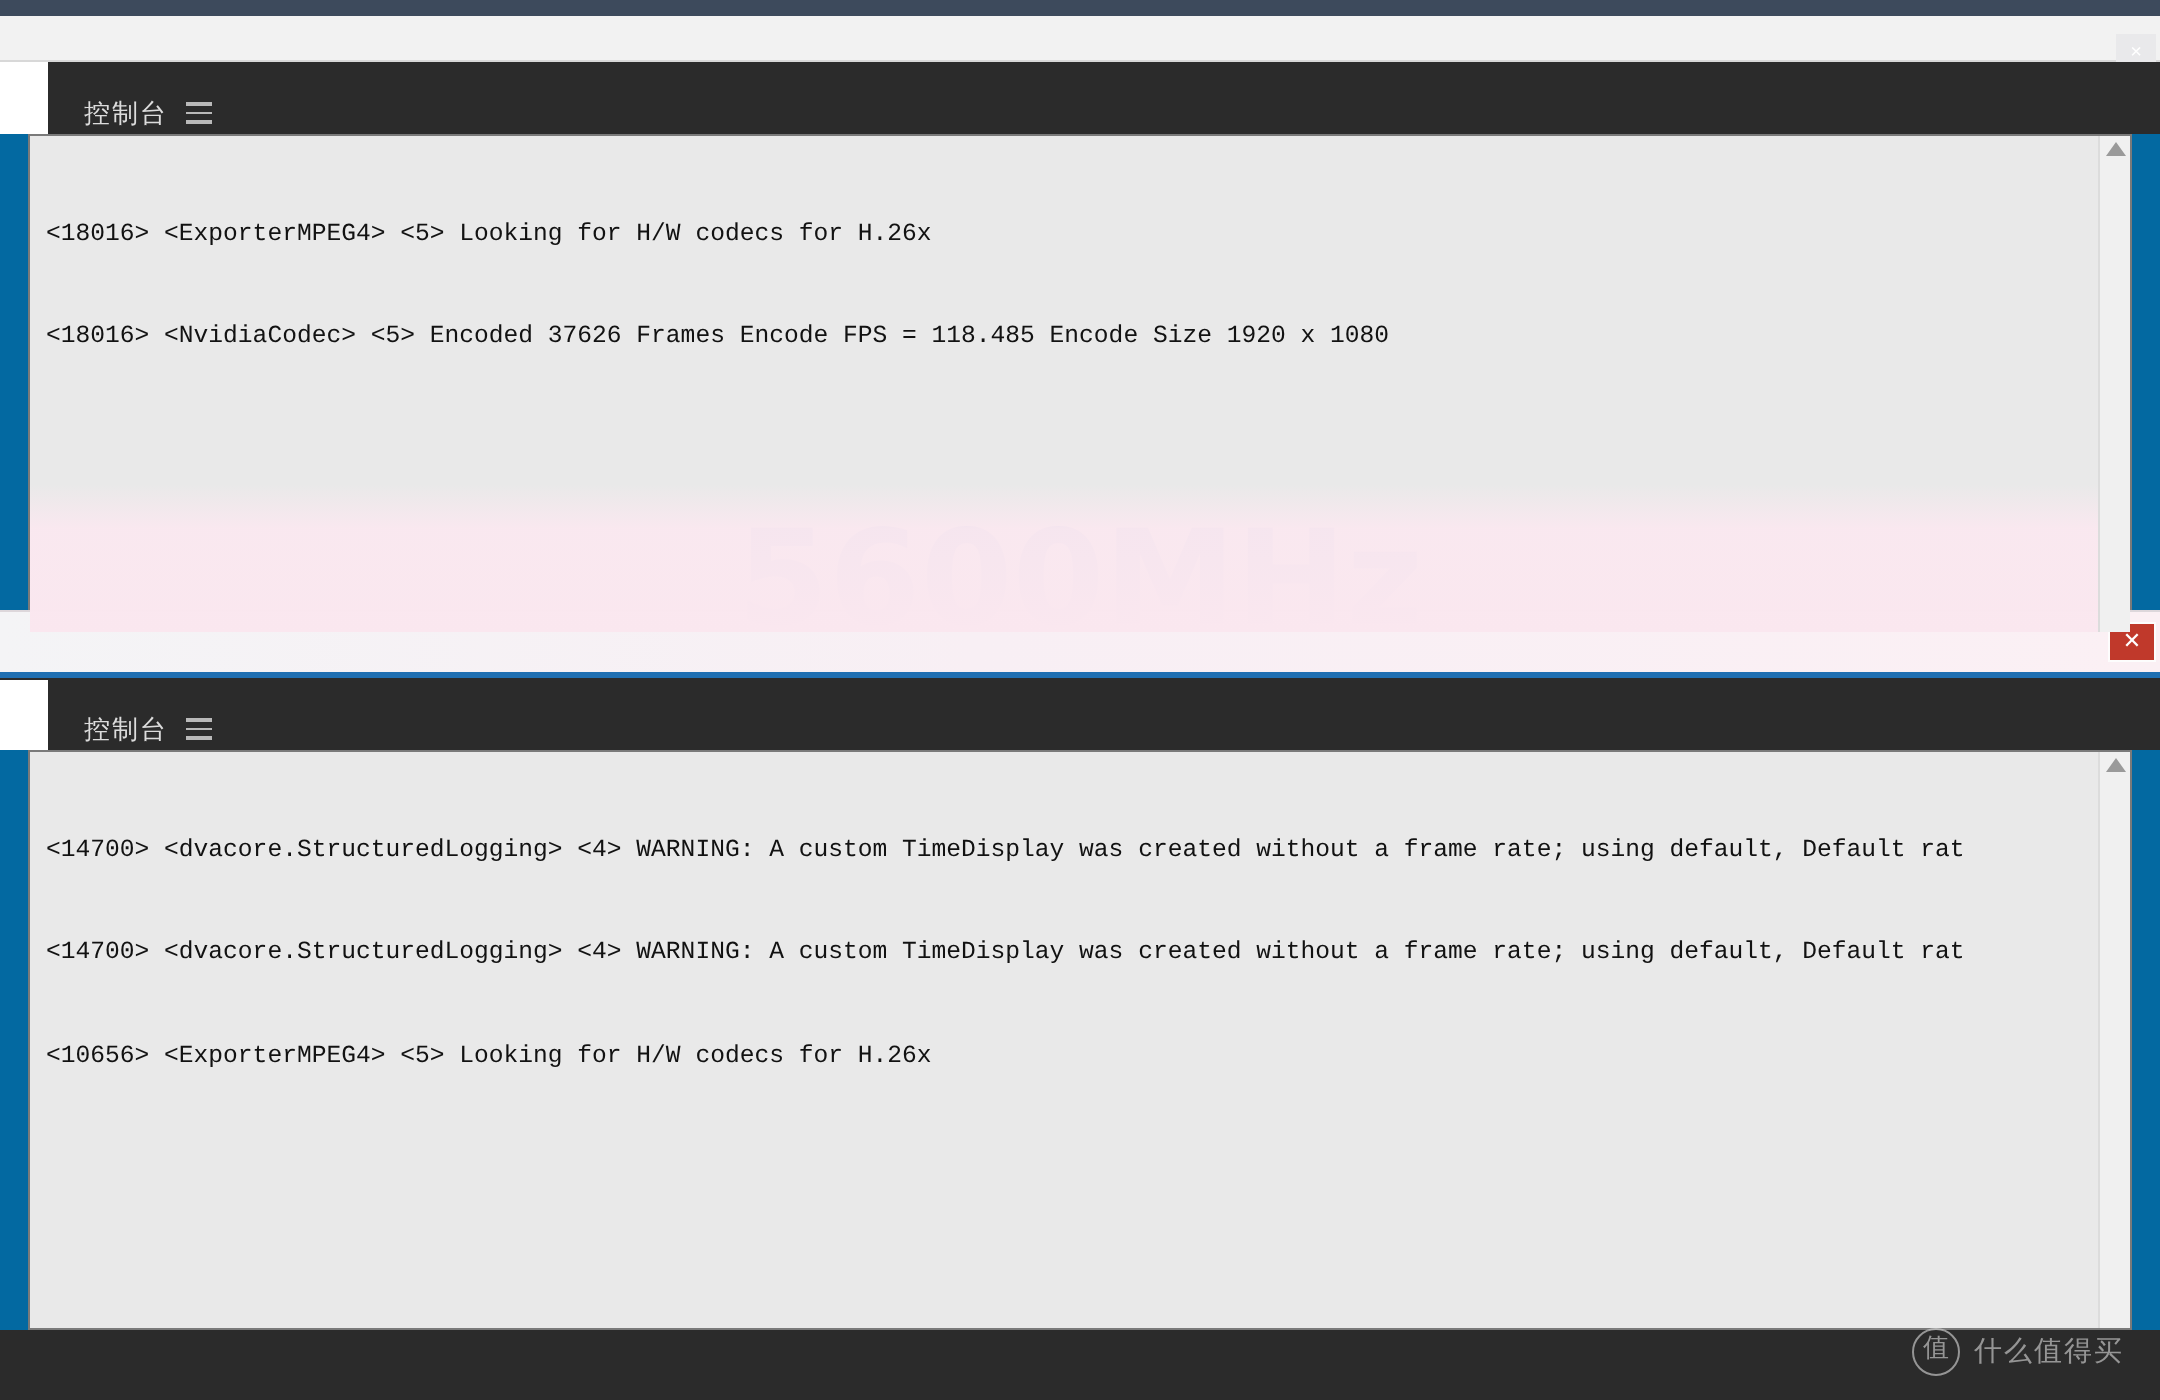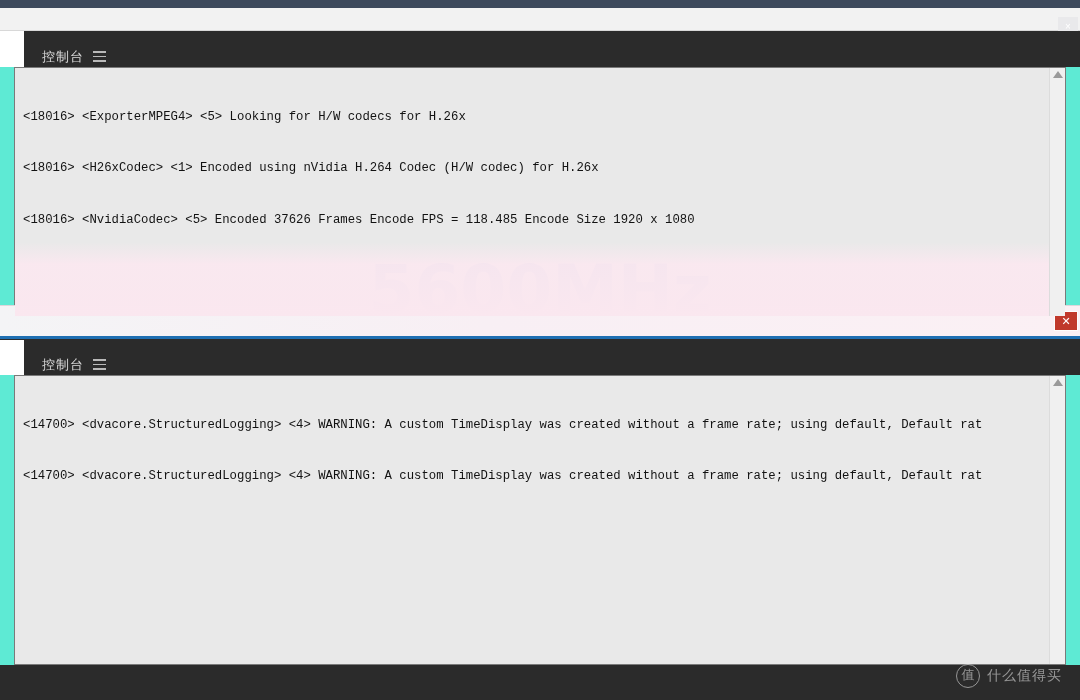--- a/index.html
+++ b/index.html
@@ -99,21 +99,21 @@
   }
   .hamburger i:nth-child(1) { top: 0; }
   .hamburger i:nth-child(2) { top: 4.5px; }
   .hamburger i:nth-child(3) { top: 9px; }
 
   
   .console-body {
     position: absolute;
     left: 0;
     width: 1080px;
-    background: #5eead4;
+    background: #0369a1;
     box-sizing: border-box;
     padding: 0 14px;
   }
   .win1 .console-body { top: 67px; height: 250px; }
 
   .log-panel {
     position: relative;
     width: 100%;
     height: 100%;
     background: #e9e9e9;
@@ -312,21 +312,20 @@
       </span>
     </div>
 
     <div class="console-body">
       <div class="log-panel">
 
         <div class="watermark">5600MHz</div>
 
         <div class="log-lines">
           <div class="log-line">&lt;18016&gt; &lt;ExporterMPEG4&gt; &lt;5&gt; Looking for H/W codecs for H.26x</div>
-          <div class="log-line">&lt;18016&gt; &lt;H26xCodec&gt; &lt;1&gt; Encoded using nVidia H.264 Codec (H/W codec) for H.26x</div>
           <div class="log-line">&lt;18016&gt; &lt;NvidiaCodec&gt; &lt;5&gt; Encoded 37626 Frames Encode FPS = 118.485 Encode Size 1920 x 1080</div>
           
           
         </div>
 
         <div class="pink-wash"></div>
 
         <div class="vscroll">
           <div class="arrow-up"></div>
         </div>
@@ -353,20 +352,21 @@
           <i></i>
       </span>
     </div>
 
     <div class="console-body">
       <div class="log-panel">
 
         <div class="log-lines">
           <div class="log-line">&lt;14700&gt; &lt;dvacore.StructuredLogging&gt; &lt;4&gt; WARNING: A custom TimeDisplay was created without a frame rate; using default, Default rat</div>
           <div class="log-line">&lt;14700&gt; &lt;dvacore.StructuredLogging&gt; &lt;4&gt; WARNING: A custom TimeDisplay was created without a frame rate; using default, Default rat</div>
+          <div class="log-line">&lt;10656&gt; &lt;ExporterMPEG4&gt; &lt;5&gt; Looking for H/W codecs for H.26x</div>
           
           
           
           
         </div>
 
         <div class="vscroll">
           <div class="arrow-up"></div>
         </div>
       </div>

